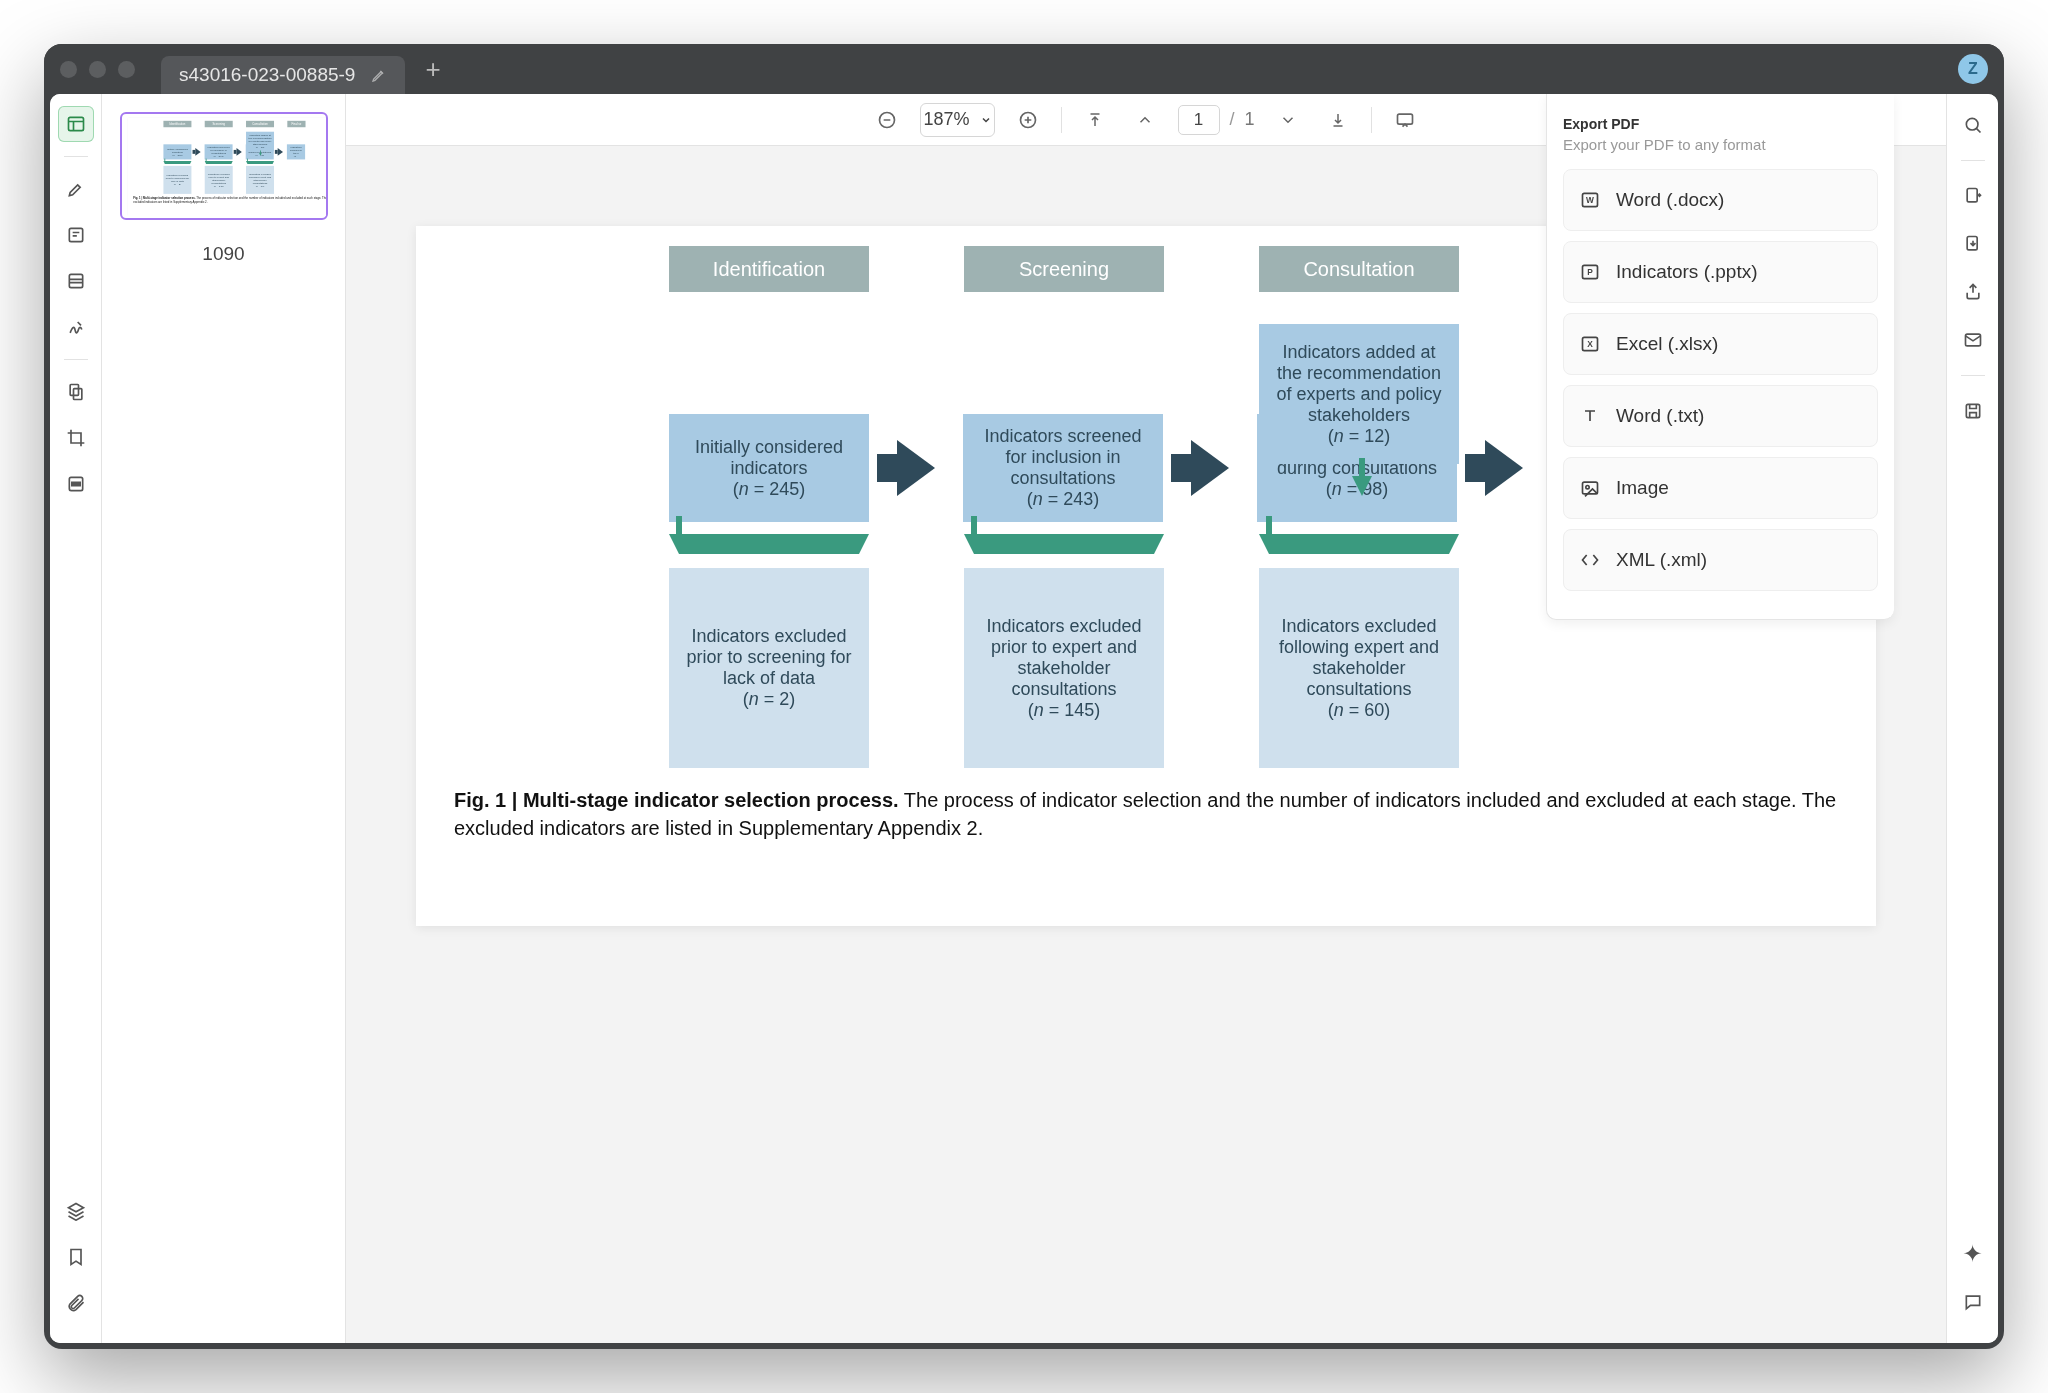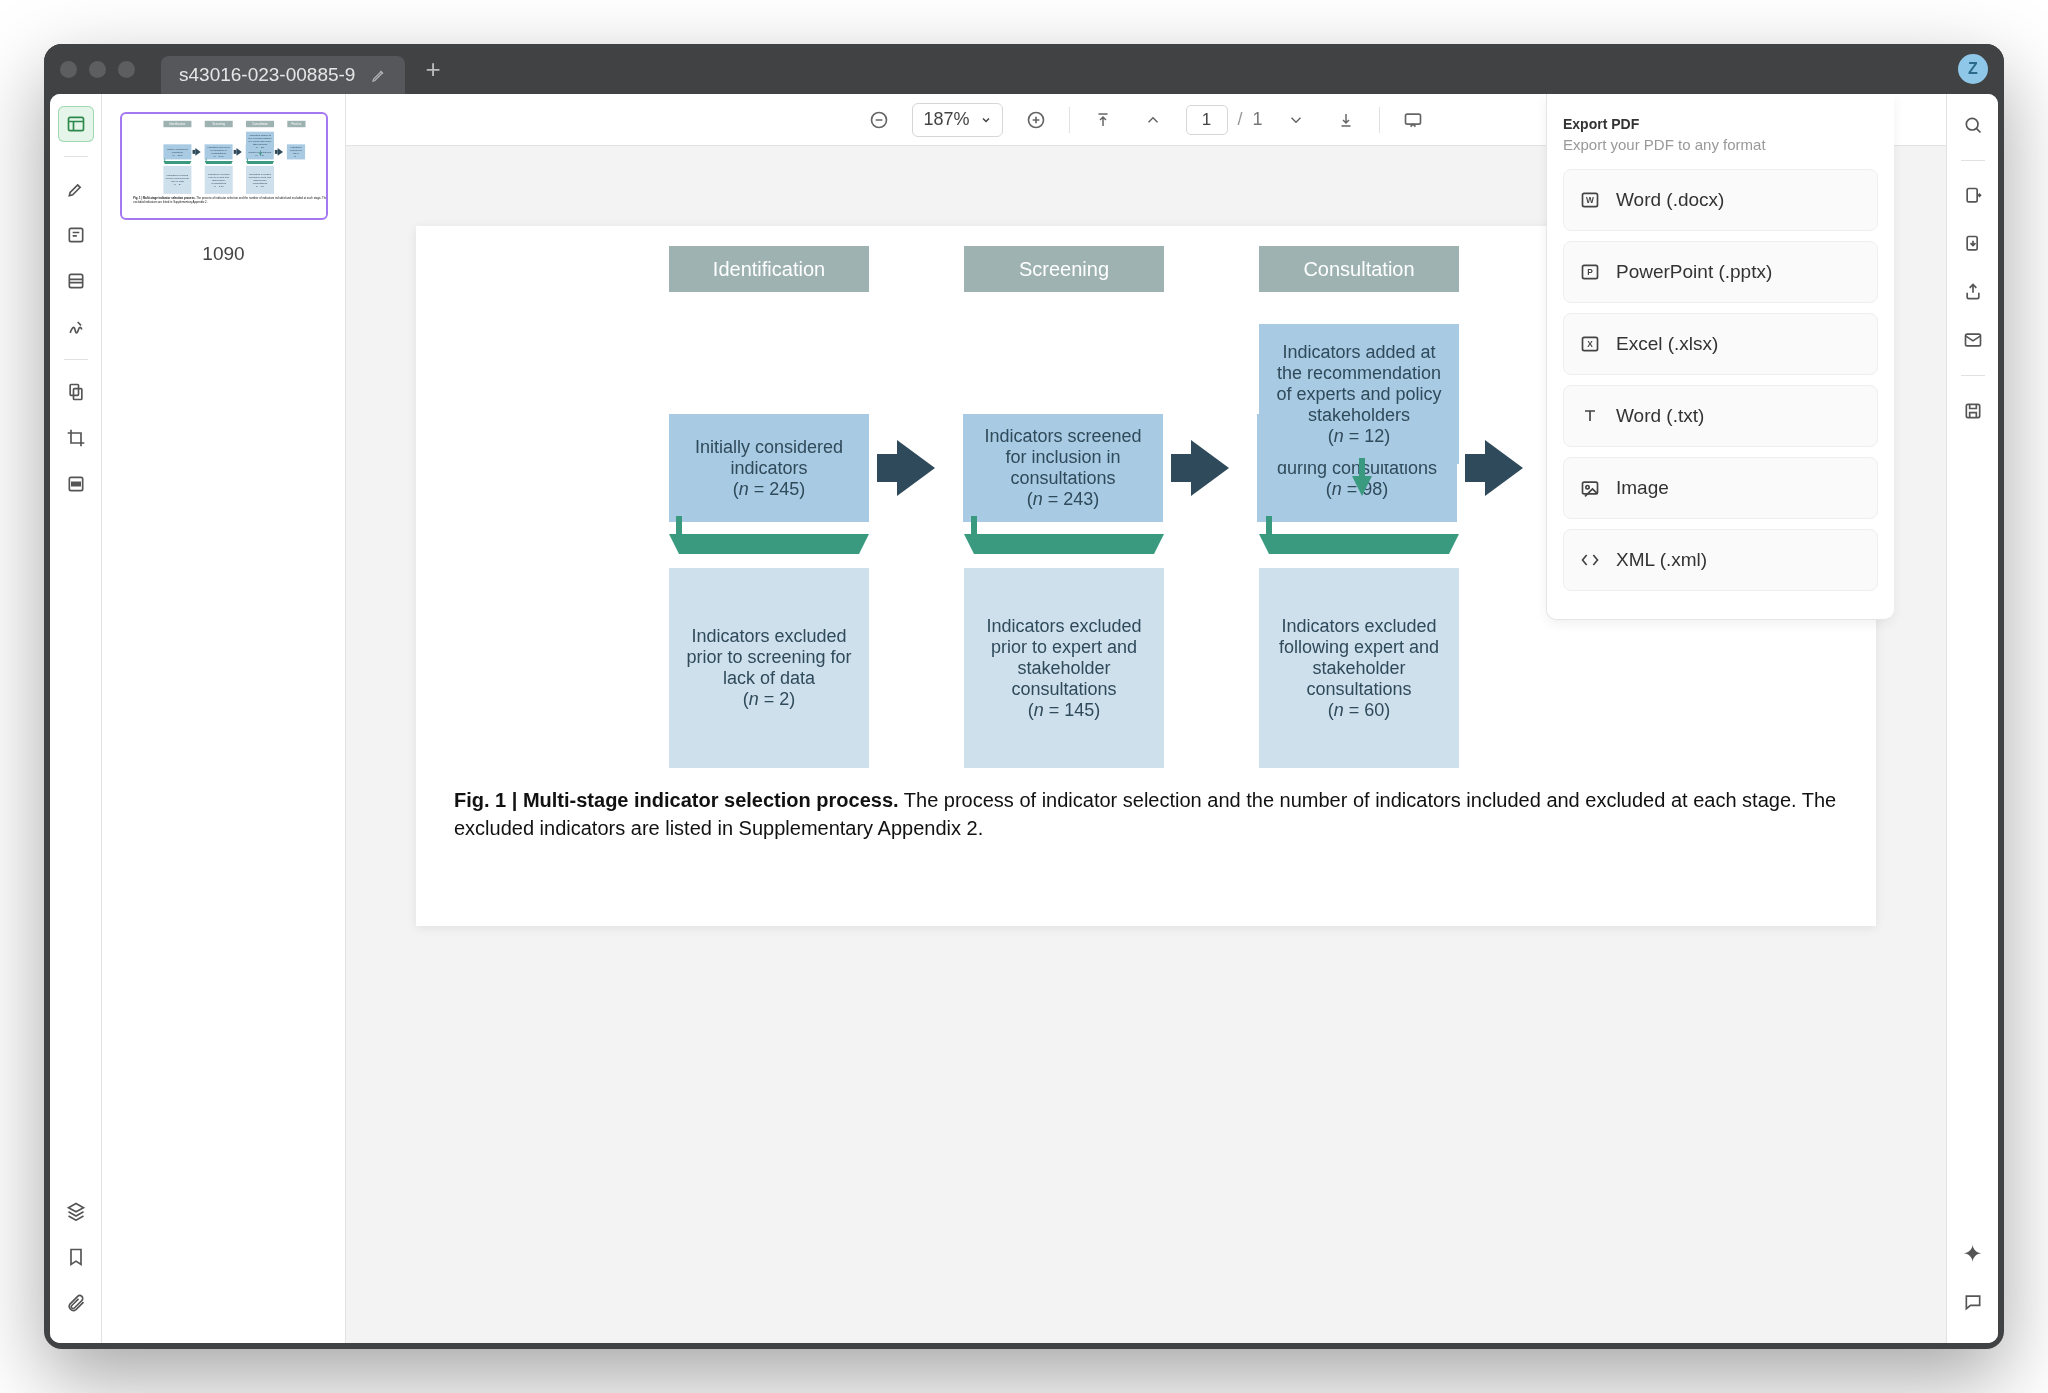--- a/index.html
+++ b/index.html
@@ -75,21 +75,21 @@
 
 .main {
   flex:1; display:flex; flex-direction:column; background:#f3f3f3; position:relative;
 }
 .toolbar {
   height: 52px; background:#fff; border-bottom:1px solid #e3e3e3;
   display:flex; align-items:center; justify-content:center; gap:16px; font-size:18px; color:#555;
 }
 .tbtn { width:34px; height:34px; display:flex; align-items:center; justify-content:center; border-radius:6px; color:#666; }
 .tsep { width:1px; height:26px; background:#e1e1e1; }
-.zoom-sel { border:1px solid #d6d6d6; border-radius:6px; height:34px; padding:0 10px; display:flex; align-items:center; gap:10px; font-size:18px; color:#444;}
+.zoom-sel { border:1px solid #d6d6d6; border-radius:6px; height:34px; padding:0 2px; display:flex; align-items:center; gap:10px; font-size:18px; color:#444;}
 .page-ind { display:flex; align-items:center; gap:10px; }
 .page-input { width:42px; height:30px; border:1px solid #d6d6d6; border-radius:5px; text-align:center; font-size:17px; color:#444; background:#fff;}
 .page-total { color:#777; }
 .page-sep { color:#999; }
 
 .doc-area { flex:1; overflow:auto; background:#f3f3f3; display:flex; justify-content:center; padding-top:80px;}
 .page {
   width: 1460px; height: 700px; background:#fff; box-shadow:0 2px 10px rgba(0,0,0,.08);
   position:relative; padding: 20px 38px;
 }
@@ -481,21 +481,21 @@
               </span>
           <span>Word (.docx)</span>
         </div>
         <div class="fmt">
           <span class="fmt-ic">
                 <svg width="20" height="20" viewBox="0 0 24 24" fill="currentColor">
                   <rect x="3" y="4" width="18" height="16" rx="2" fill="none" stroke="currentColor" stroke-width="2"></rect>
                   <text x="12" y="16" text-anchor="middle" font-size="10" font-weight="bold">P</text>
                 </svg>
               </span>
-          <span>PowerPoint (.pptx)</span>
+          <span>Indicators (.pptx)</span>
         </div>
         <div class="fmt">
           <span class="fmt-ic">
                 <svg width="20" height="20" viewBox="0 0 24 24" fill="currentColor">
                   <rect x="3" y="4" width="18" height="16" rx="2" fill="none" stroke="currentColor" stroke-width="2"></rect>
                   <text x="12" y="16" text-anchor="middle" font-size="10" font-weight="bold">X</text>
                 </svg>
               </span>
           <span>Excel (.xlsx)</span>
         </div>

